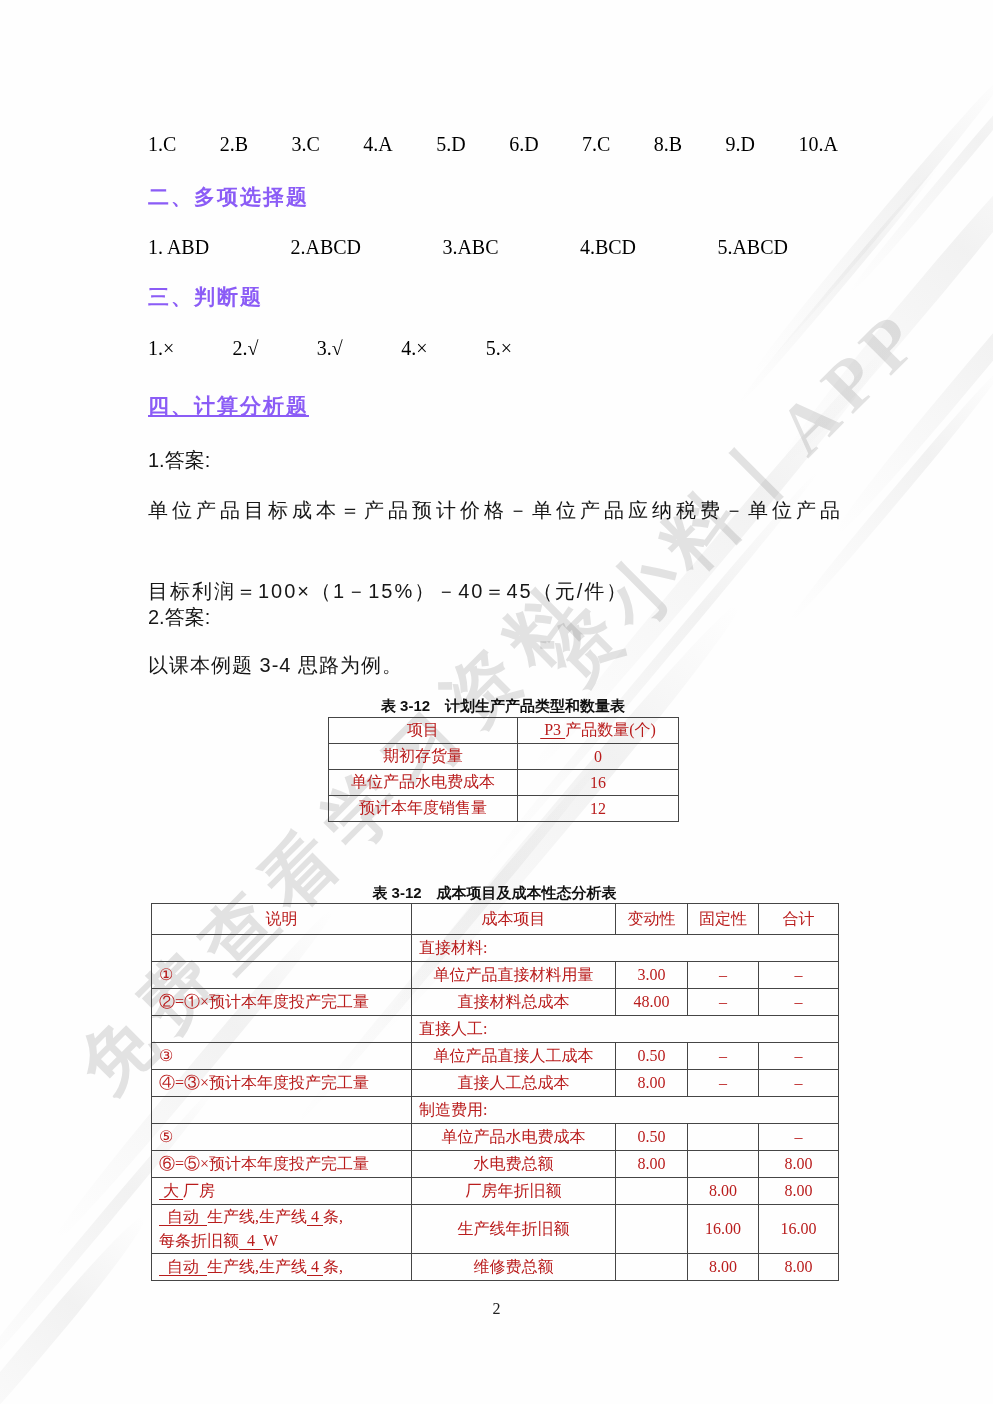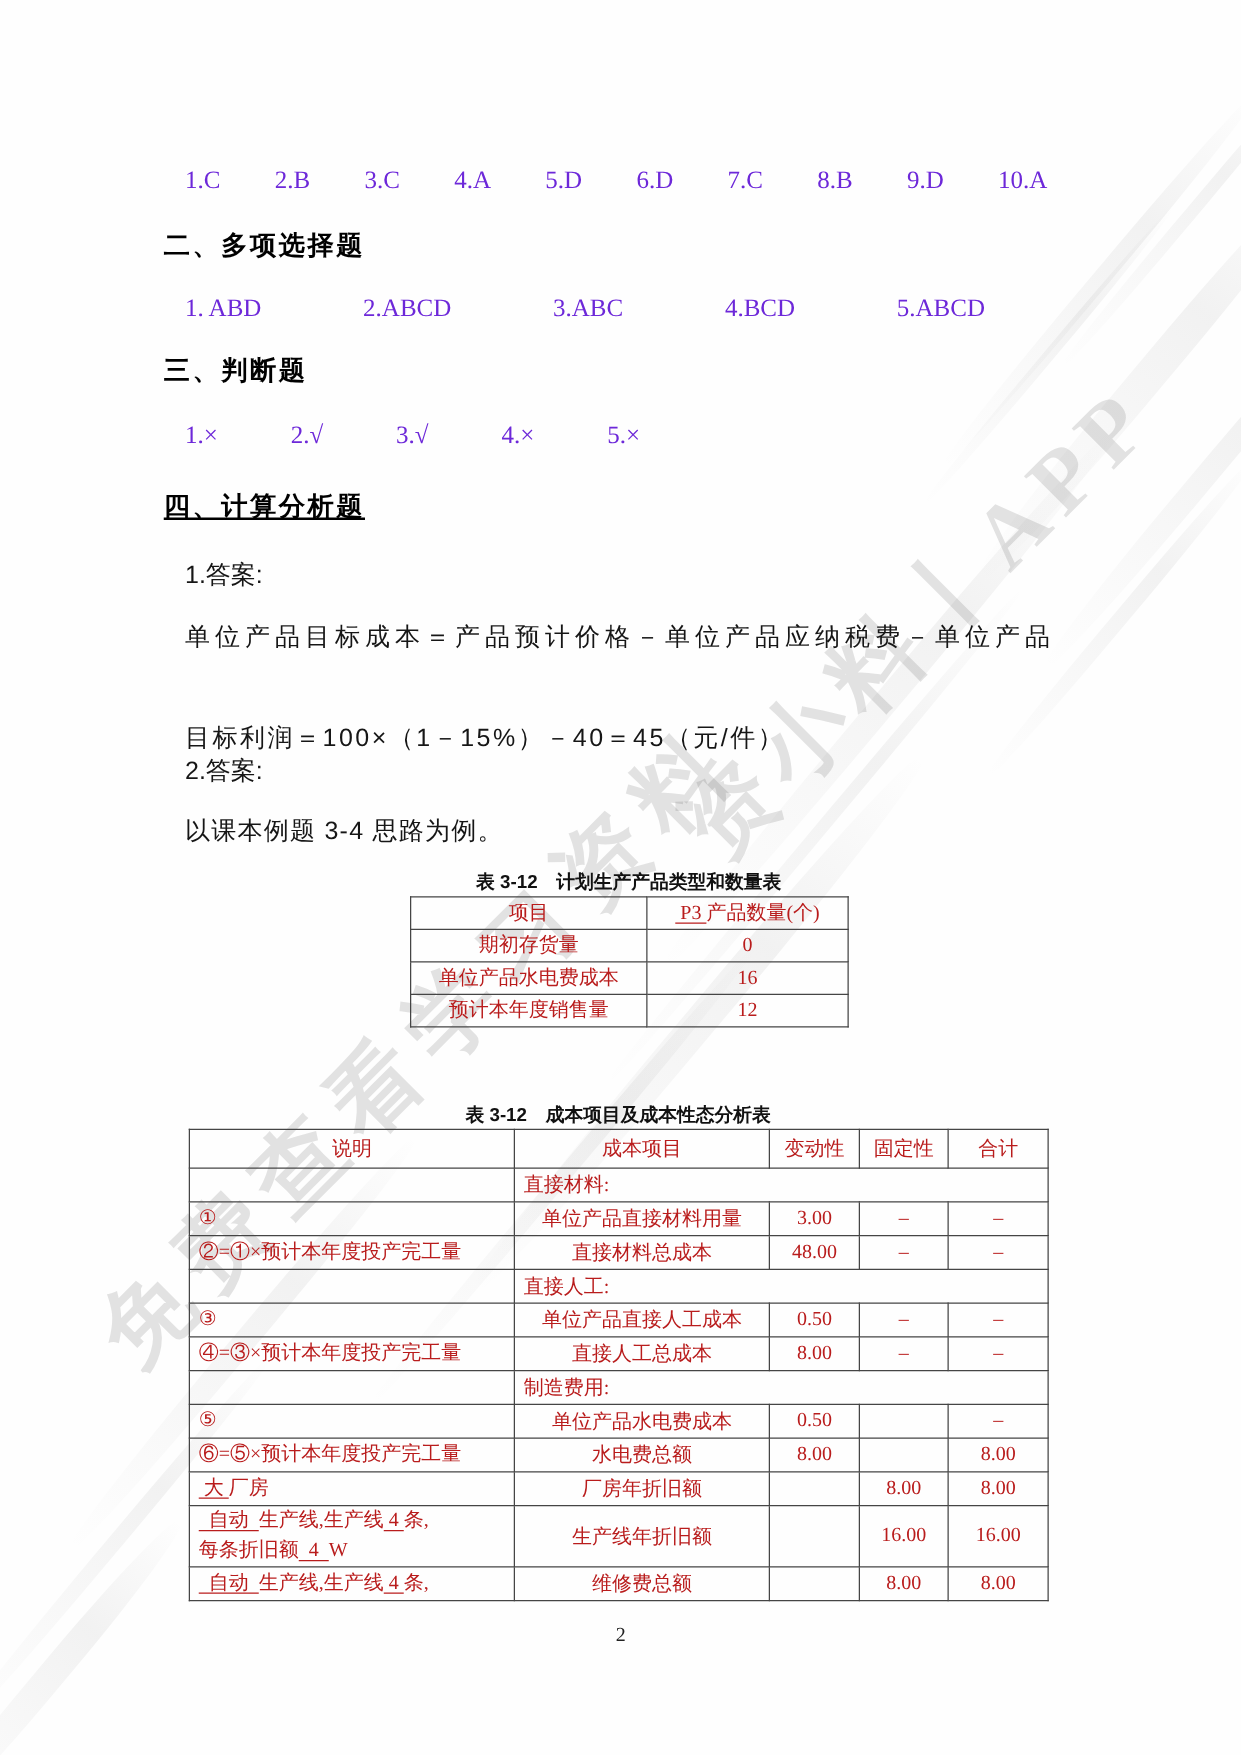--- a/index.html
+++ b/index.html
@@ -25,26 +25,26 @@
   .s12{left:85px;top:1040px;width:12px;height:390px;}
   .s13{left:30px;top:1180px;width:22px;height:320px;}
   .wm-text{position:absolute;font-weight:700;white-space:nowrap;color:rgba(70,70,70,0.15);
            transform-origin:0 0;transform:rotate(-45deg);
            font-family:"Liberation Serif","DejaVu Serif",serif;}
   .wm1{left:58px;top:1046px;font-size:72px;letter-spacing:14px;}
   .wm2{left:525px;top:640px;font-size:72px;letter-spacing:10px;}
 
   
   .row{position:absolute;display:flex;justify-content:space-between;font-size:20px;
-       color:#6d28d9;z-index:1;}
+       color:#000000;z-index:1;}
   #single-answers{left:148px;top:133px;width:690px;}
   #multi-answers{left:148px;top:236px;width:640px;}
   #judge-answers{left:148px;top:337px;width:364px;}
 
-  .hd{position:absolute;left:131px;z-index:1;margin:0;color:#000000;
+  .hd{position:absolute;left:148px;z-index:1;margin:0;color:#8b5cf6;
       font:700 21px/1.25 "Liberation Sans","DejaVu Sans",sans-serif;letter-spacing:2px;}
   #h-multi{top:184px;}
   #h-judge{top:284px;}
   #h-calc{top:393px;text-decoration:underline;}
 
   .body-line{position:absolute;left:148px;z-index:1;margin:0;color:#161616;
       font:400 20px/1.3 "Liberation Sans","DejaVu Sans",sans-serif;}
   #a1-label{top:447px;}
   #eq1{top:497px;letter-spacing:4px;}
   #eq2{top:578px;letter-spacing:2px;}

